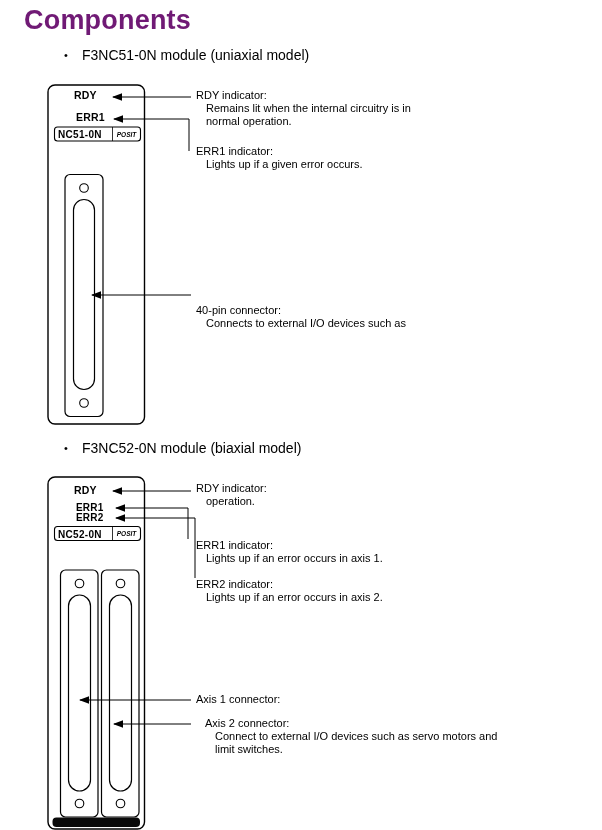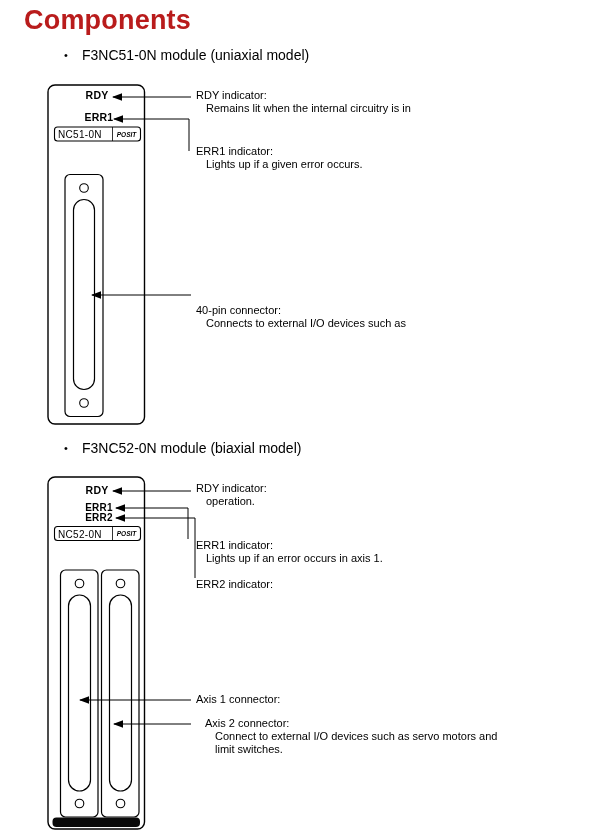--- a/index.html
+++ b/index.html
@@ -1,24 +1,24 @@
 <!DOCTYPE html>
 <html><head>
 <meta charset="utf-8">
 <style>
   * { margin:0; padding:0; box-sizing:border-box; }
   html,body { background:#ffffff; }
   body { font-family:"Liberation Sans", sans-serif; color:#000; }
   .page { position:relative; width:602px; height:830px; background:#ffffff; overflow:hidden; }
-  .title { position:absolute; left:24px; top:5px; font-size:27px; line-height:30px; color:#b91c1c; letter-spacing:0.2px; }
+  .title { position:absolute; left:24px; top:5px; font-size:27px; line-height:30px; color:#701a75; letter-spacing:0.2px; }
   .sec-heading { position:absolute; left:64px; display:flex; font-size:14px; line-height:16px; color:#000; }
   .sec-heading .bullet { width:18px; font-size:11px; line-height:16px; }
   .lineart { position:absolute; left:0; top:0; }
-  .mod-label { position:absolute; font-weight:bold; color:#000; text-align:center; line-height:11px; letter-spacing:0.2px; }
-  .model-text { position:absolute; font-weight:normal; font-size:10px; line-height:12px; letter-spacing:0.3px; color:#000; }
+  .mod-label { position:absolute; font-weight:bold; color:#000; line-height:11px; letter-spacing:0.2px; }
+  .model-text { position:absolute; font-weight:bold; font-size:10px; line-height:12px; letter-spacing:0.3px; color:#000; }
   .posit-text { position:absolute; font-style:italic; font-weight:bold; font-size:6.5px; line-height:8px; text-align:center; color:#000; }
   .callout { position:absolute; font-size:11px; line-height:13px; color:#000; white-space:nowrap; }
   .callout .cont { padding-left:10px; }
 </style>
 </head>
 <body>
 
 <div class="page">
 
   <svg class="lineart" width="602" height="830" viewBox="0 0 602 830">
@@ -73,20 +73,21 @@
   </div>
 
   <div class="mod-label" style="left:74px;top:90px;width:46px;font-size:10.5px;">RDY</div>
   <div class="mod-label" style="left:76px;top:112px;width:46px;font-size:10.5px;">ERR1</div>
   <div class="model-text" style="left:58px;top:129px;">NC51-0N</div>
   <div class="posit-text" style="left:113px;top:130.5px;width:27px;">POSIT</div>
 
   <div class="callout" style="left:196px;top:89px;">
     <div>RDY indicator:</div>
     <div class="cont">Remains lit when the internal circuitry is in</div>
+    <div class="cont">normal operation.</div>
   </div>
   <div class="callout" style="left:196px;top:145px;">
     <div>ERR1 indicator:</div>
     <div class="cont">Lights up if a given error occurs.</div>
   </div>
   <div class="callout" style="left:196px;top:304px;">
     <div>40-pin connector:</div>
     <div class="cont">Connects to external I/O devices such as</div>
   </div>
 
@@ -104,20 +105,21 @@
   <div class="callout" style="left:196px;top:482px;">
     <div>RDY indicator:</div>
     <div class="cont">operation.</div>
   </div>
   <div class="callout" style="left:196px;top:539px;">
     <div>ERR1 indicator:</div>
     <div class="cont">Lights up if an error occurs in axis 1.</div>
   </div>
   <div class="callout" style="left:196px;top:578px;">
     <div>ERR2 indicator:</div>
+    <div class="cont">Lights up if an error occurs in axis 2.</div>
   </div>
   <div class="callout" style="left:196px;top:693px;">
     <div>Axis 1 connector:</div>
   </div>
   <div class="callout" style="left:205px;top:717px;">
     <div>Axis 2 connector:</div>
     <div class="cont">Connect to external I/O devices such as servo motors and</div>
     <div class="cont">limit switches.</div>
   </div>
 

